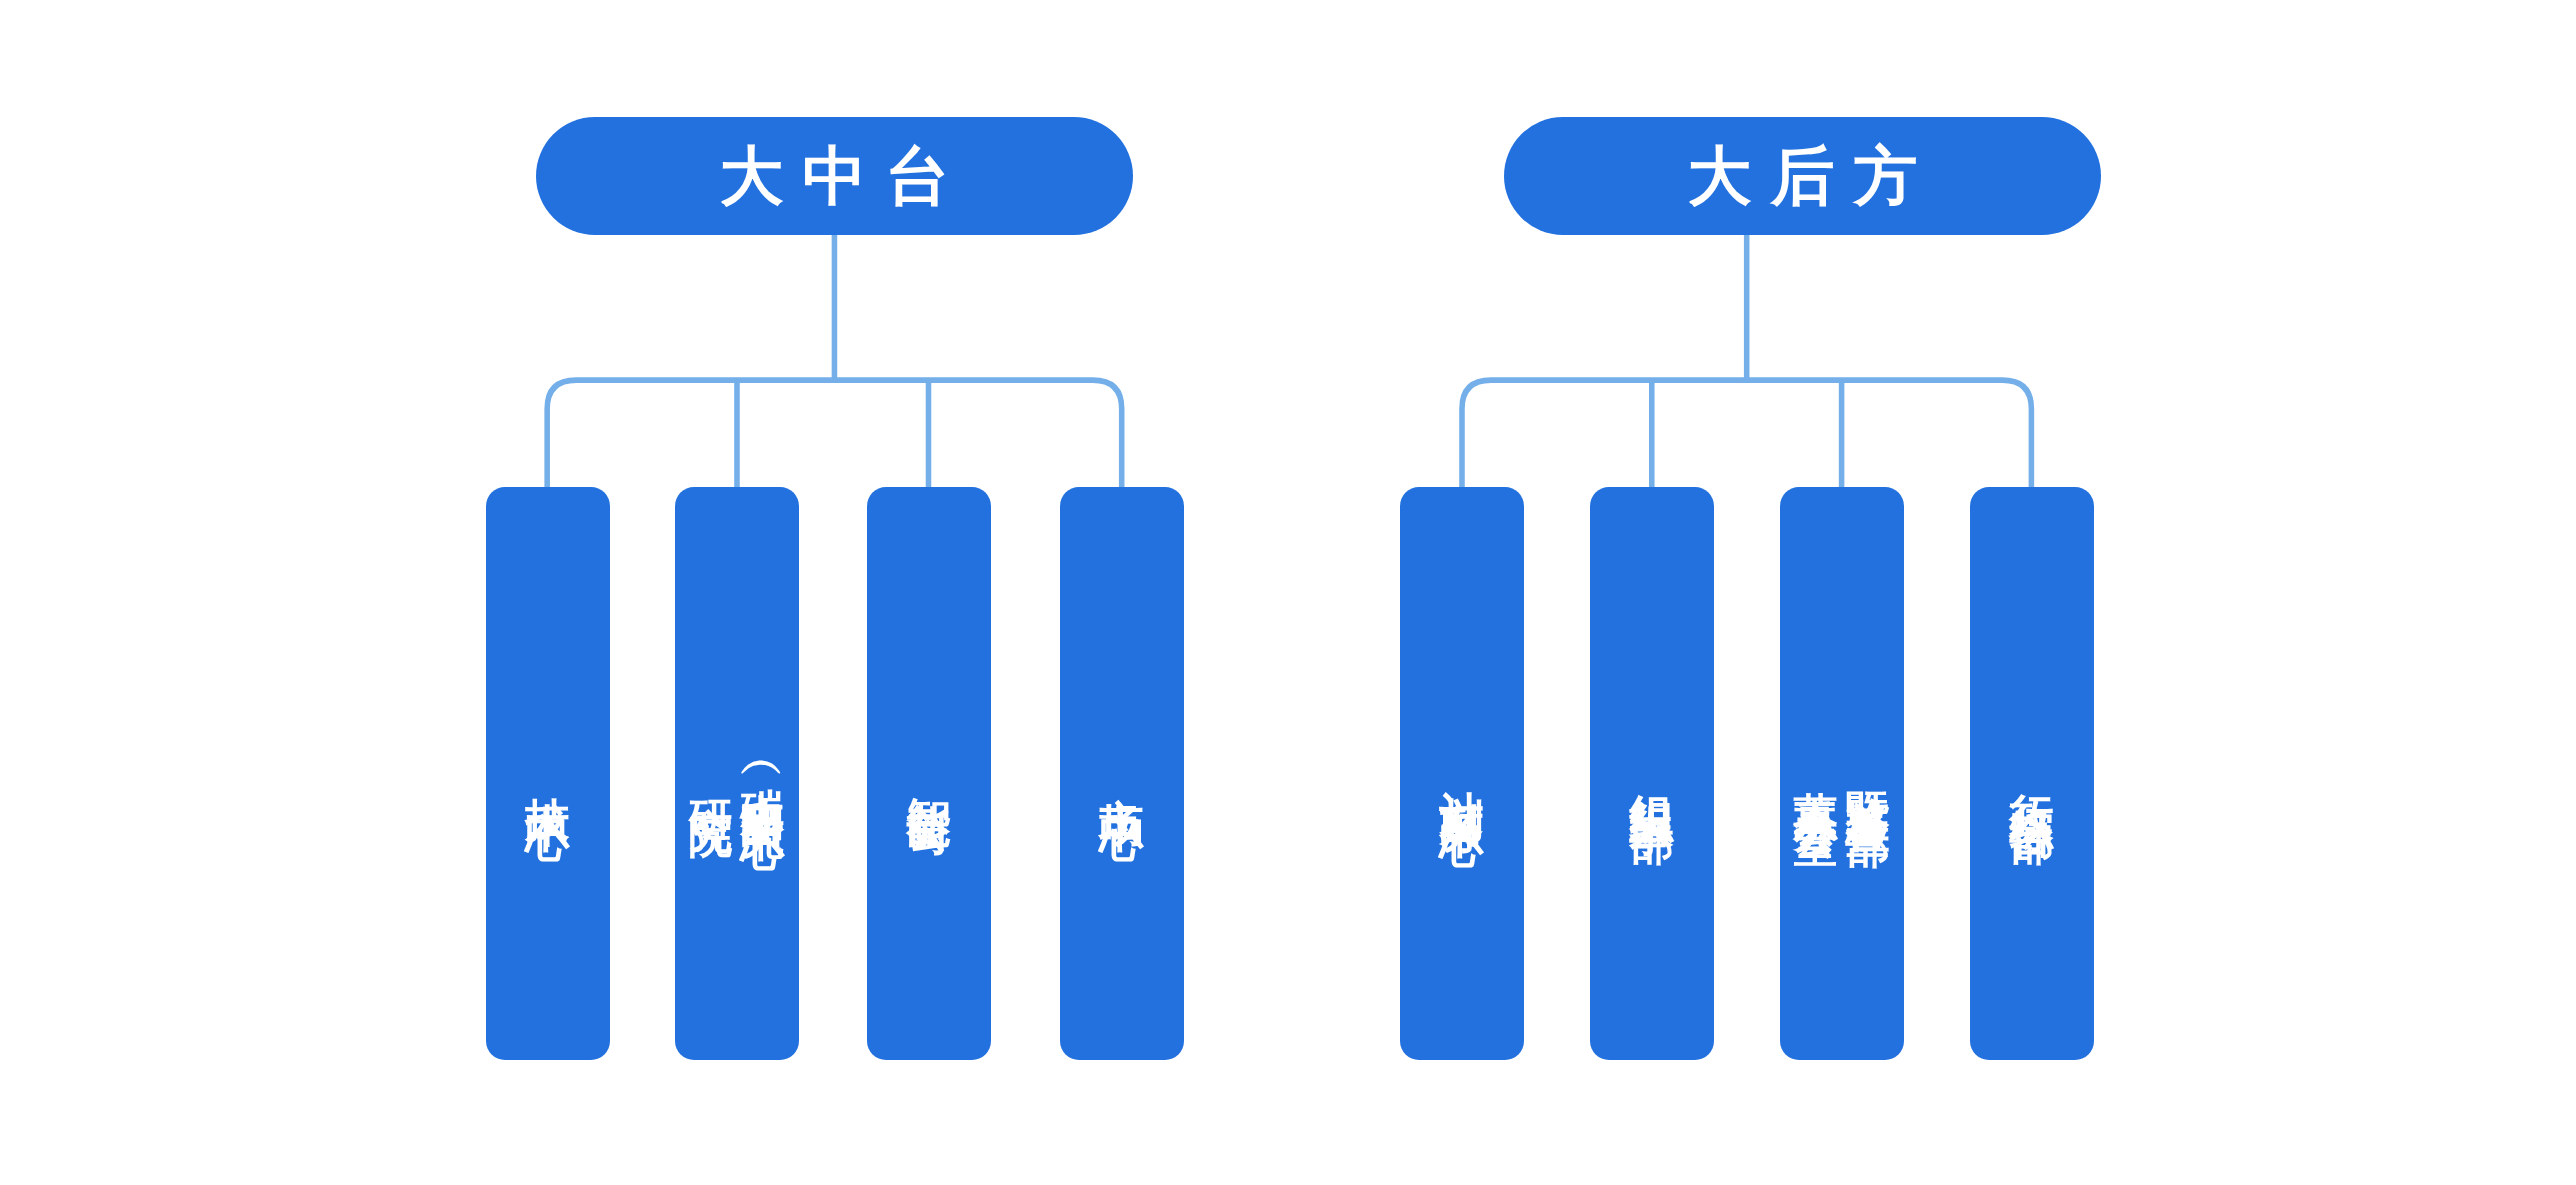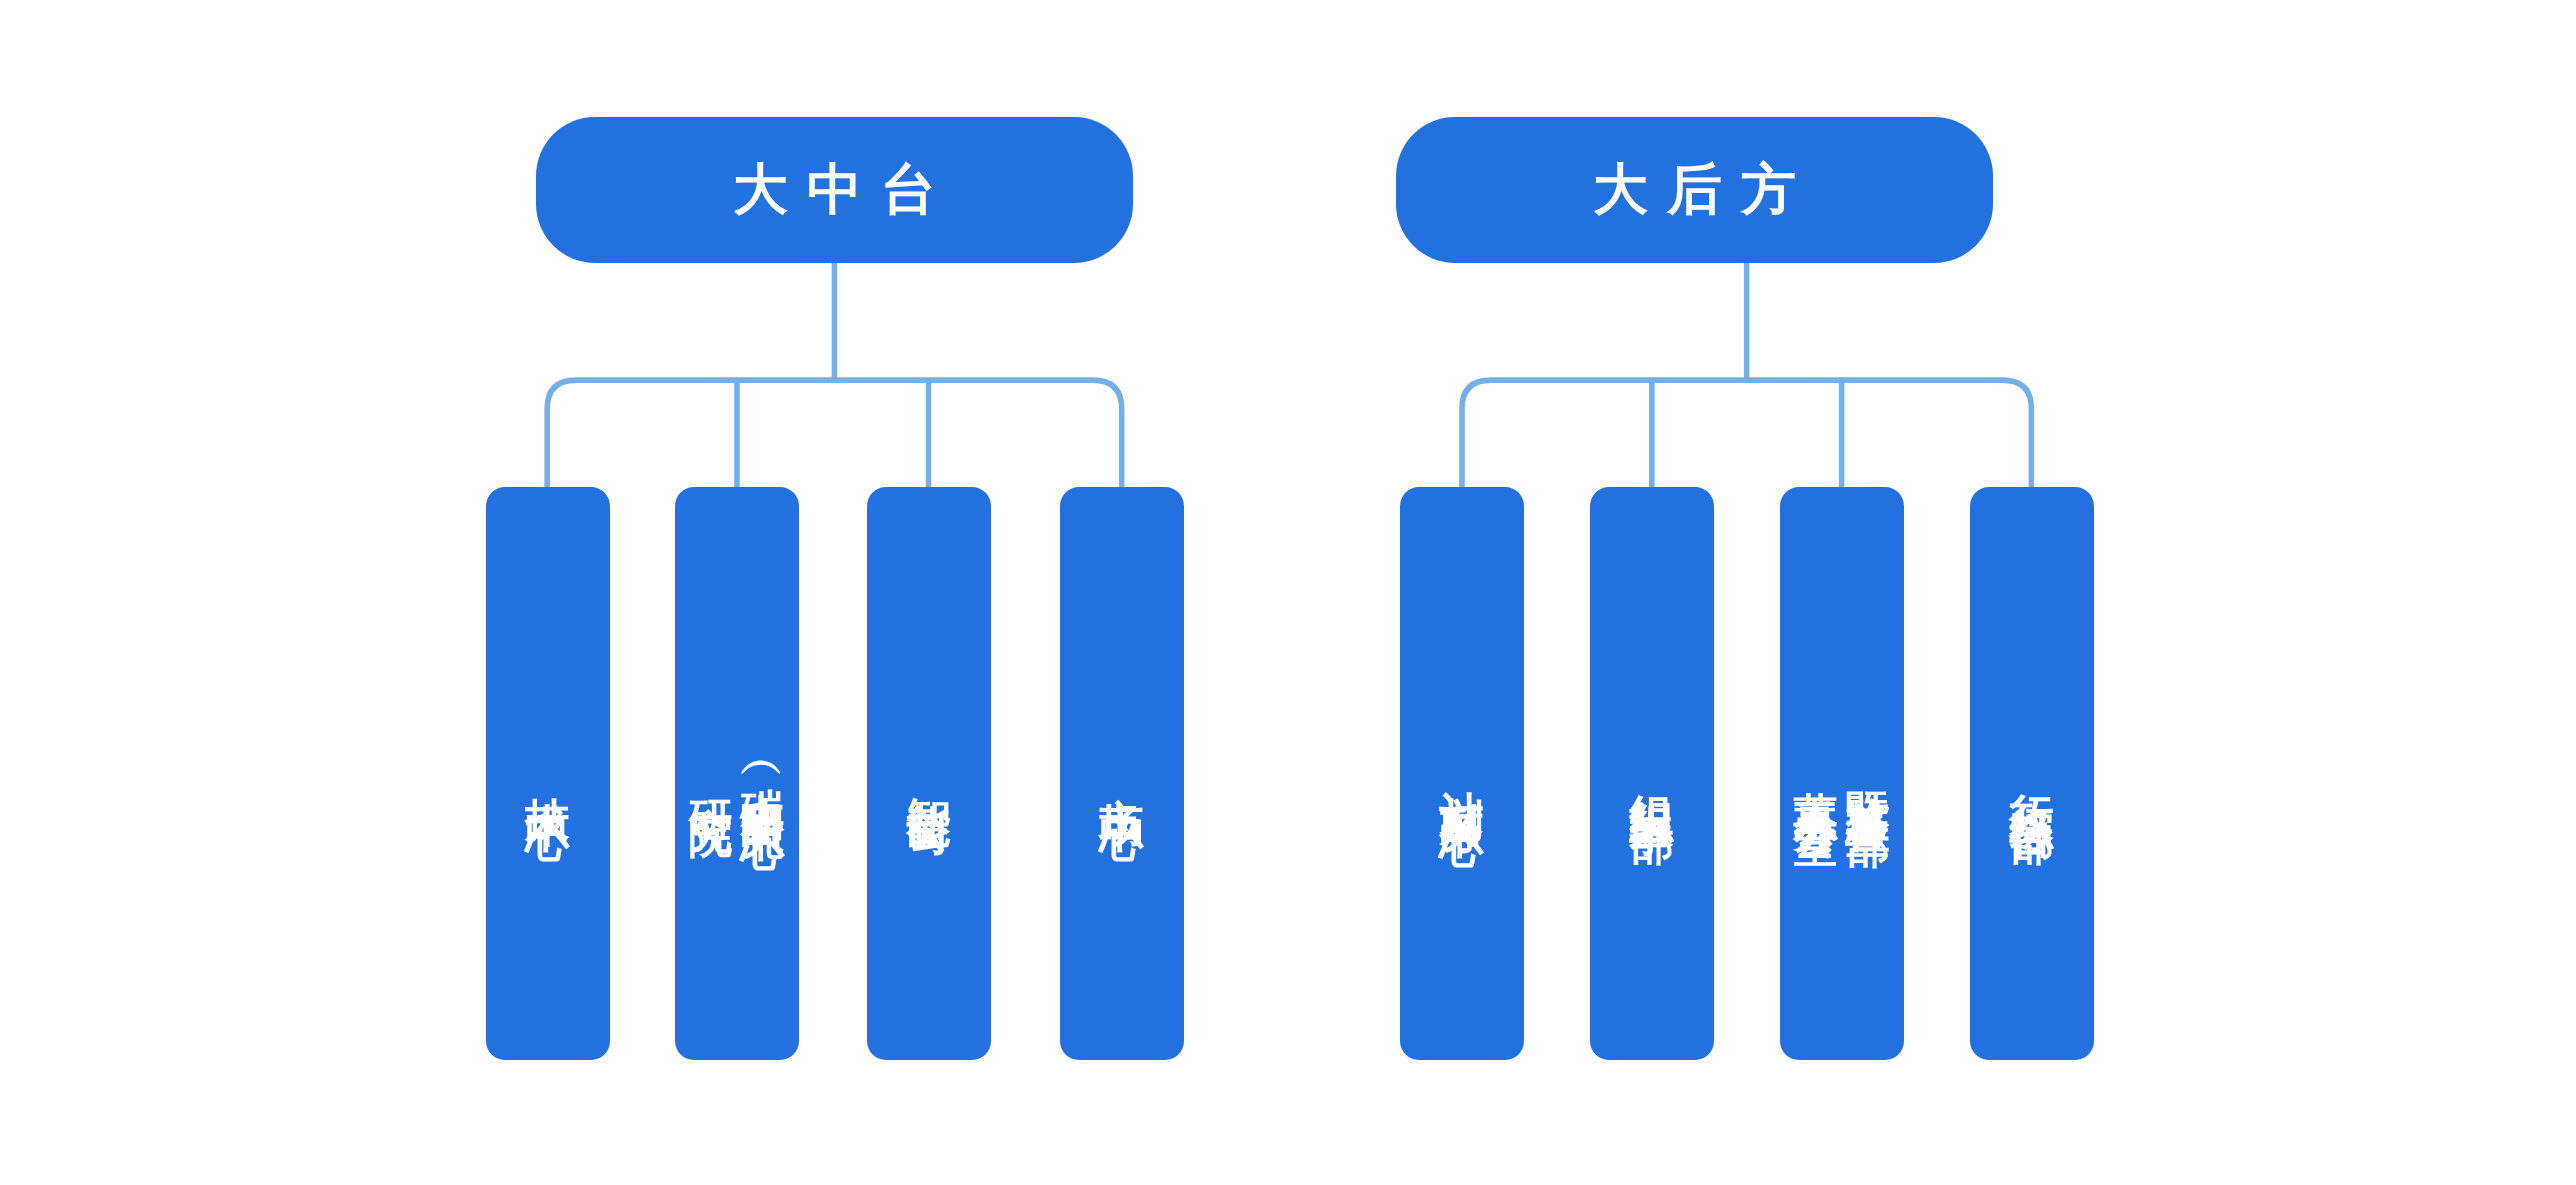--- a/index.html
+++ b/index.html
@@ -25,35 +25,35 @@
   }
   .connectors path {
     fill: none;
     stroke: var(--connector, #74afea);
     stroke-width: 6.5;
   }
   .root-node {
     position: absolute;
     top: 117px;
     width: 597px;
-    height: 146px;
+    height: 118px;
     border-radius: 59px;
     background: var(--node-fill, #2271df);
     color: var(--node-text, #ffffff);
     display: flex;
     align-items: center;
     justify-content: center;
-    font-size: 55px;
+    font-size: 64px;
     font-weight: bold;
     letter-spacing: 19px;
     text-indent: 19px;
     cursor: default;
   }
   .root-left  { left: 536px; }
-  .root-right { left: 1396px; }
+  .root-right { left: 1504px; }
   .child-node {
     position: absolute;
     top: 487px;
     width: 124px;
     height: 573px;
     border-radius: 19px;
     background: var(--node-fill, #2271df);
     color: var(--node-text, #ffffff);
     display: flex;
     align-items: center;

